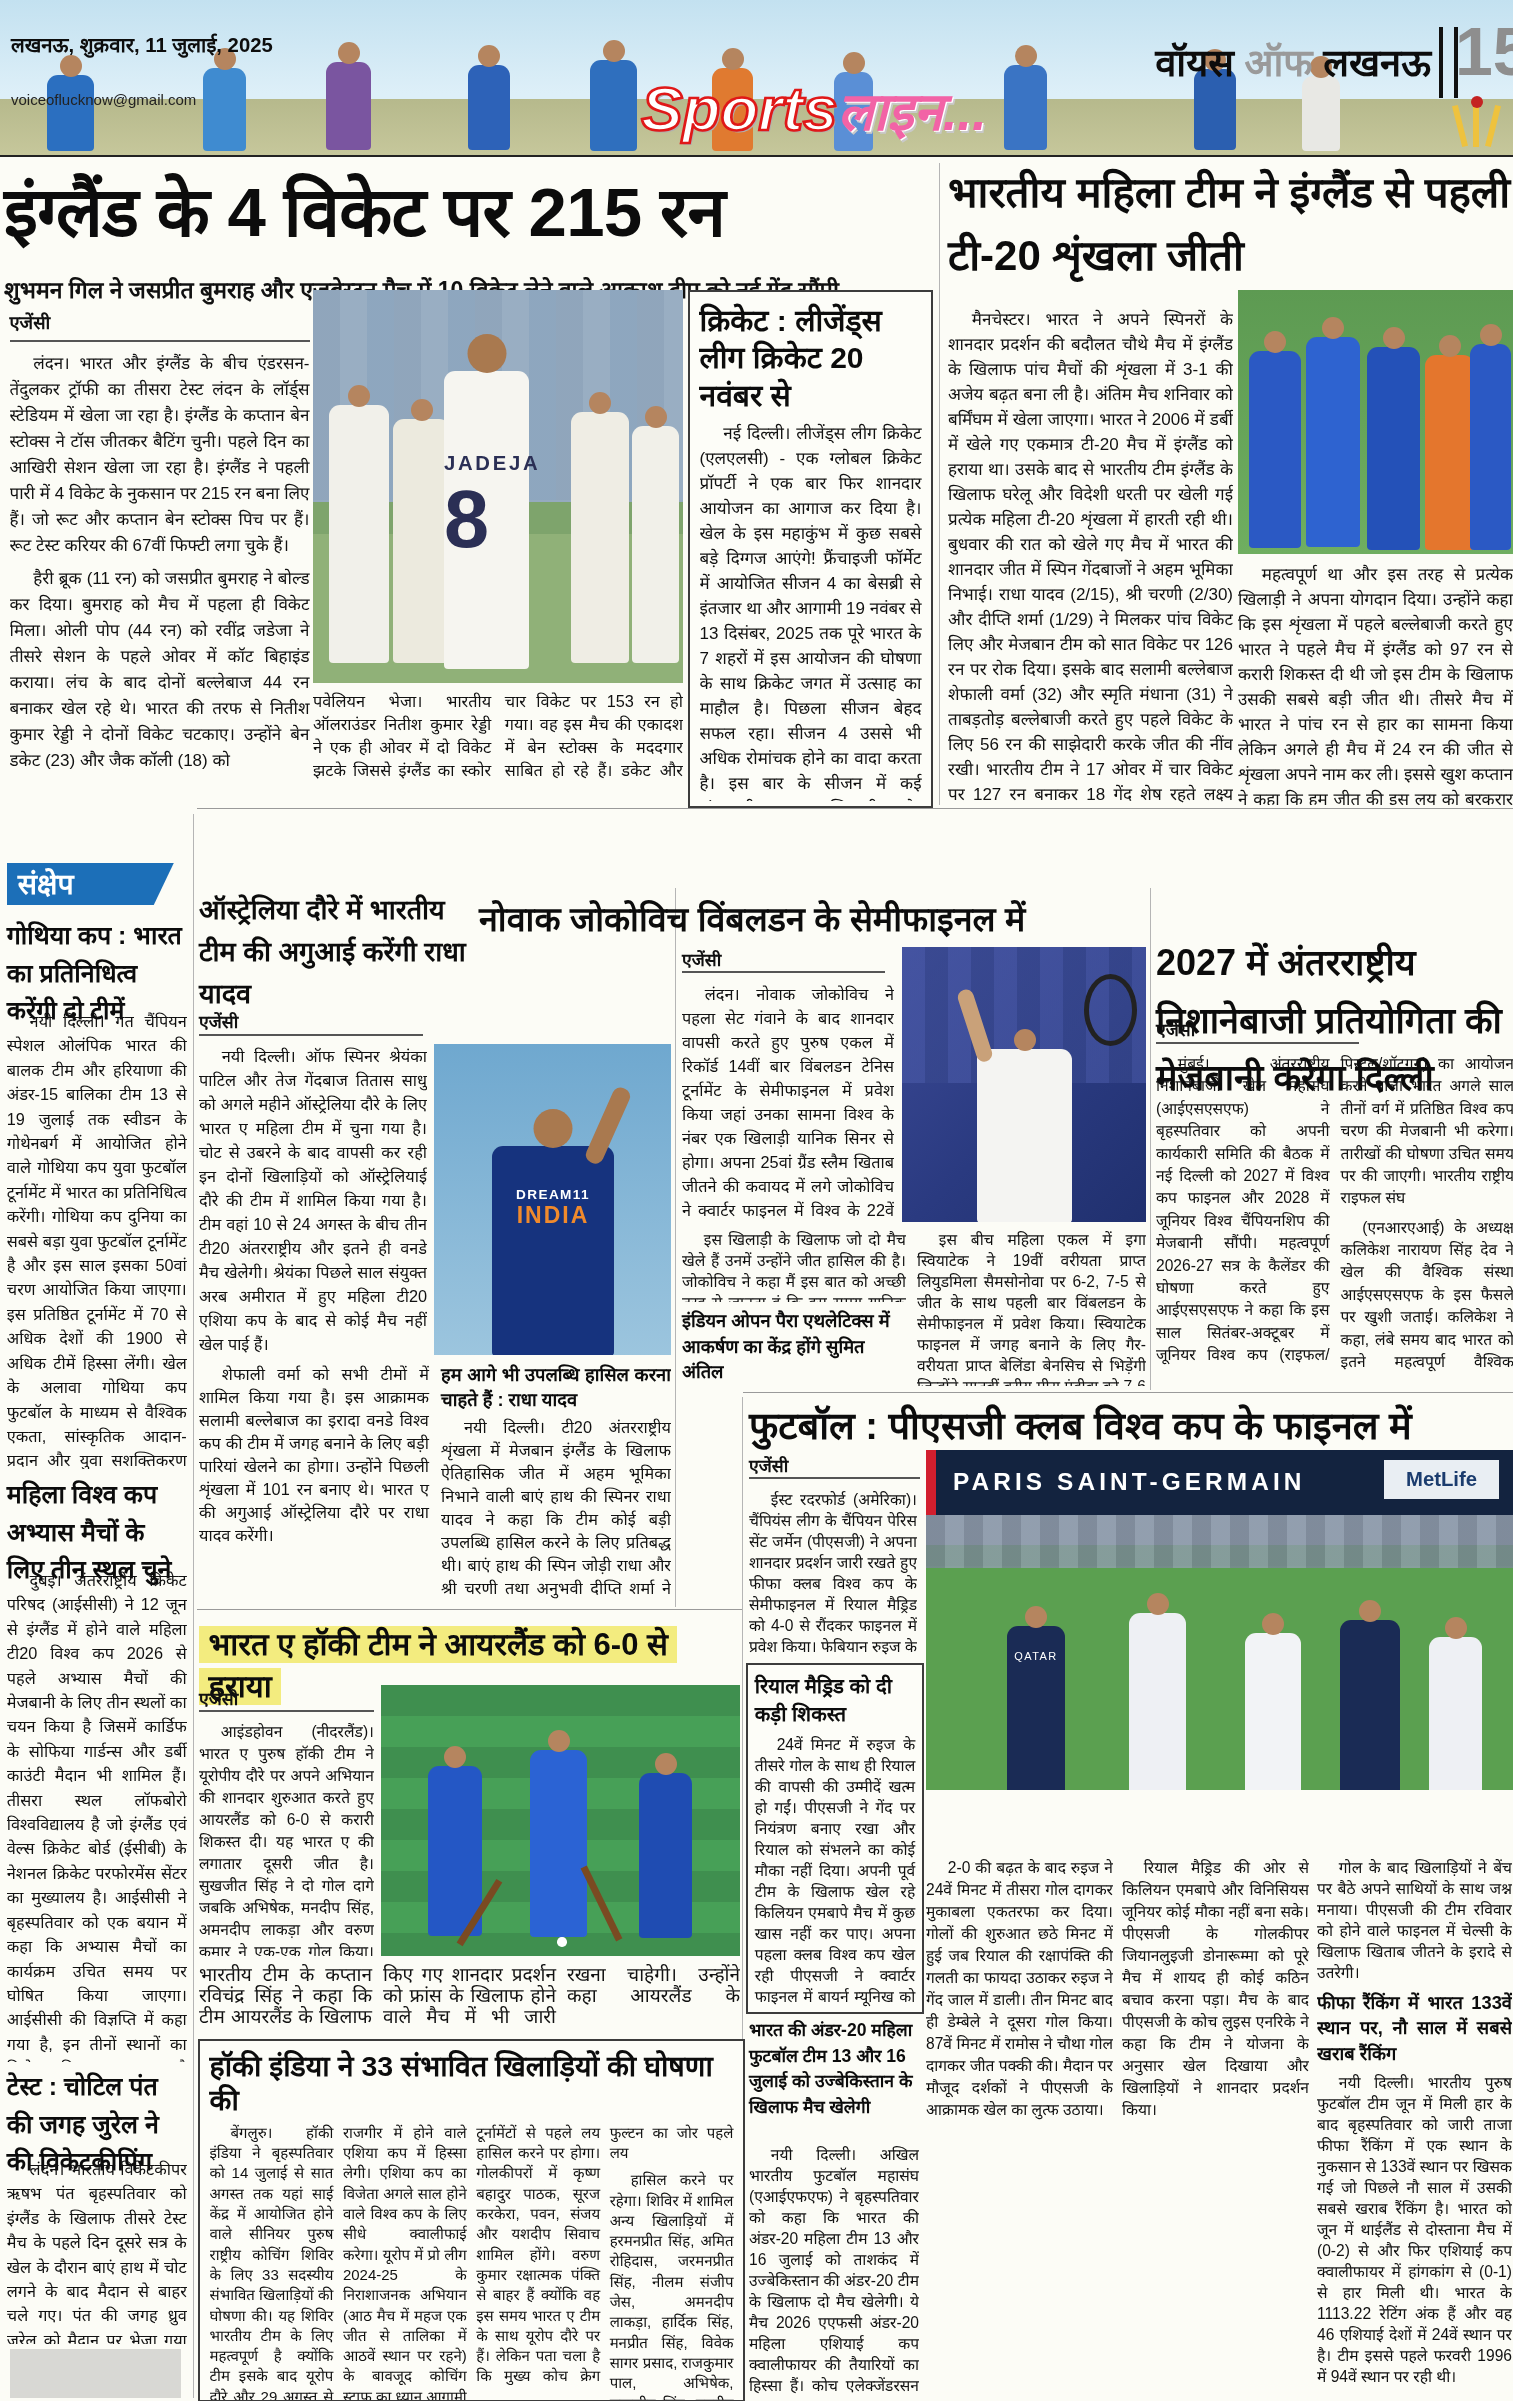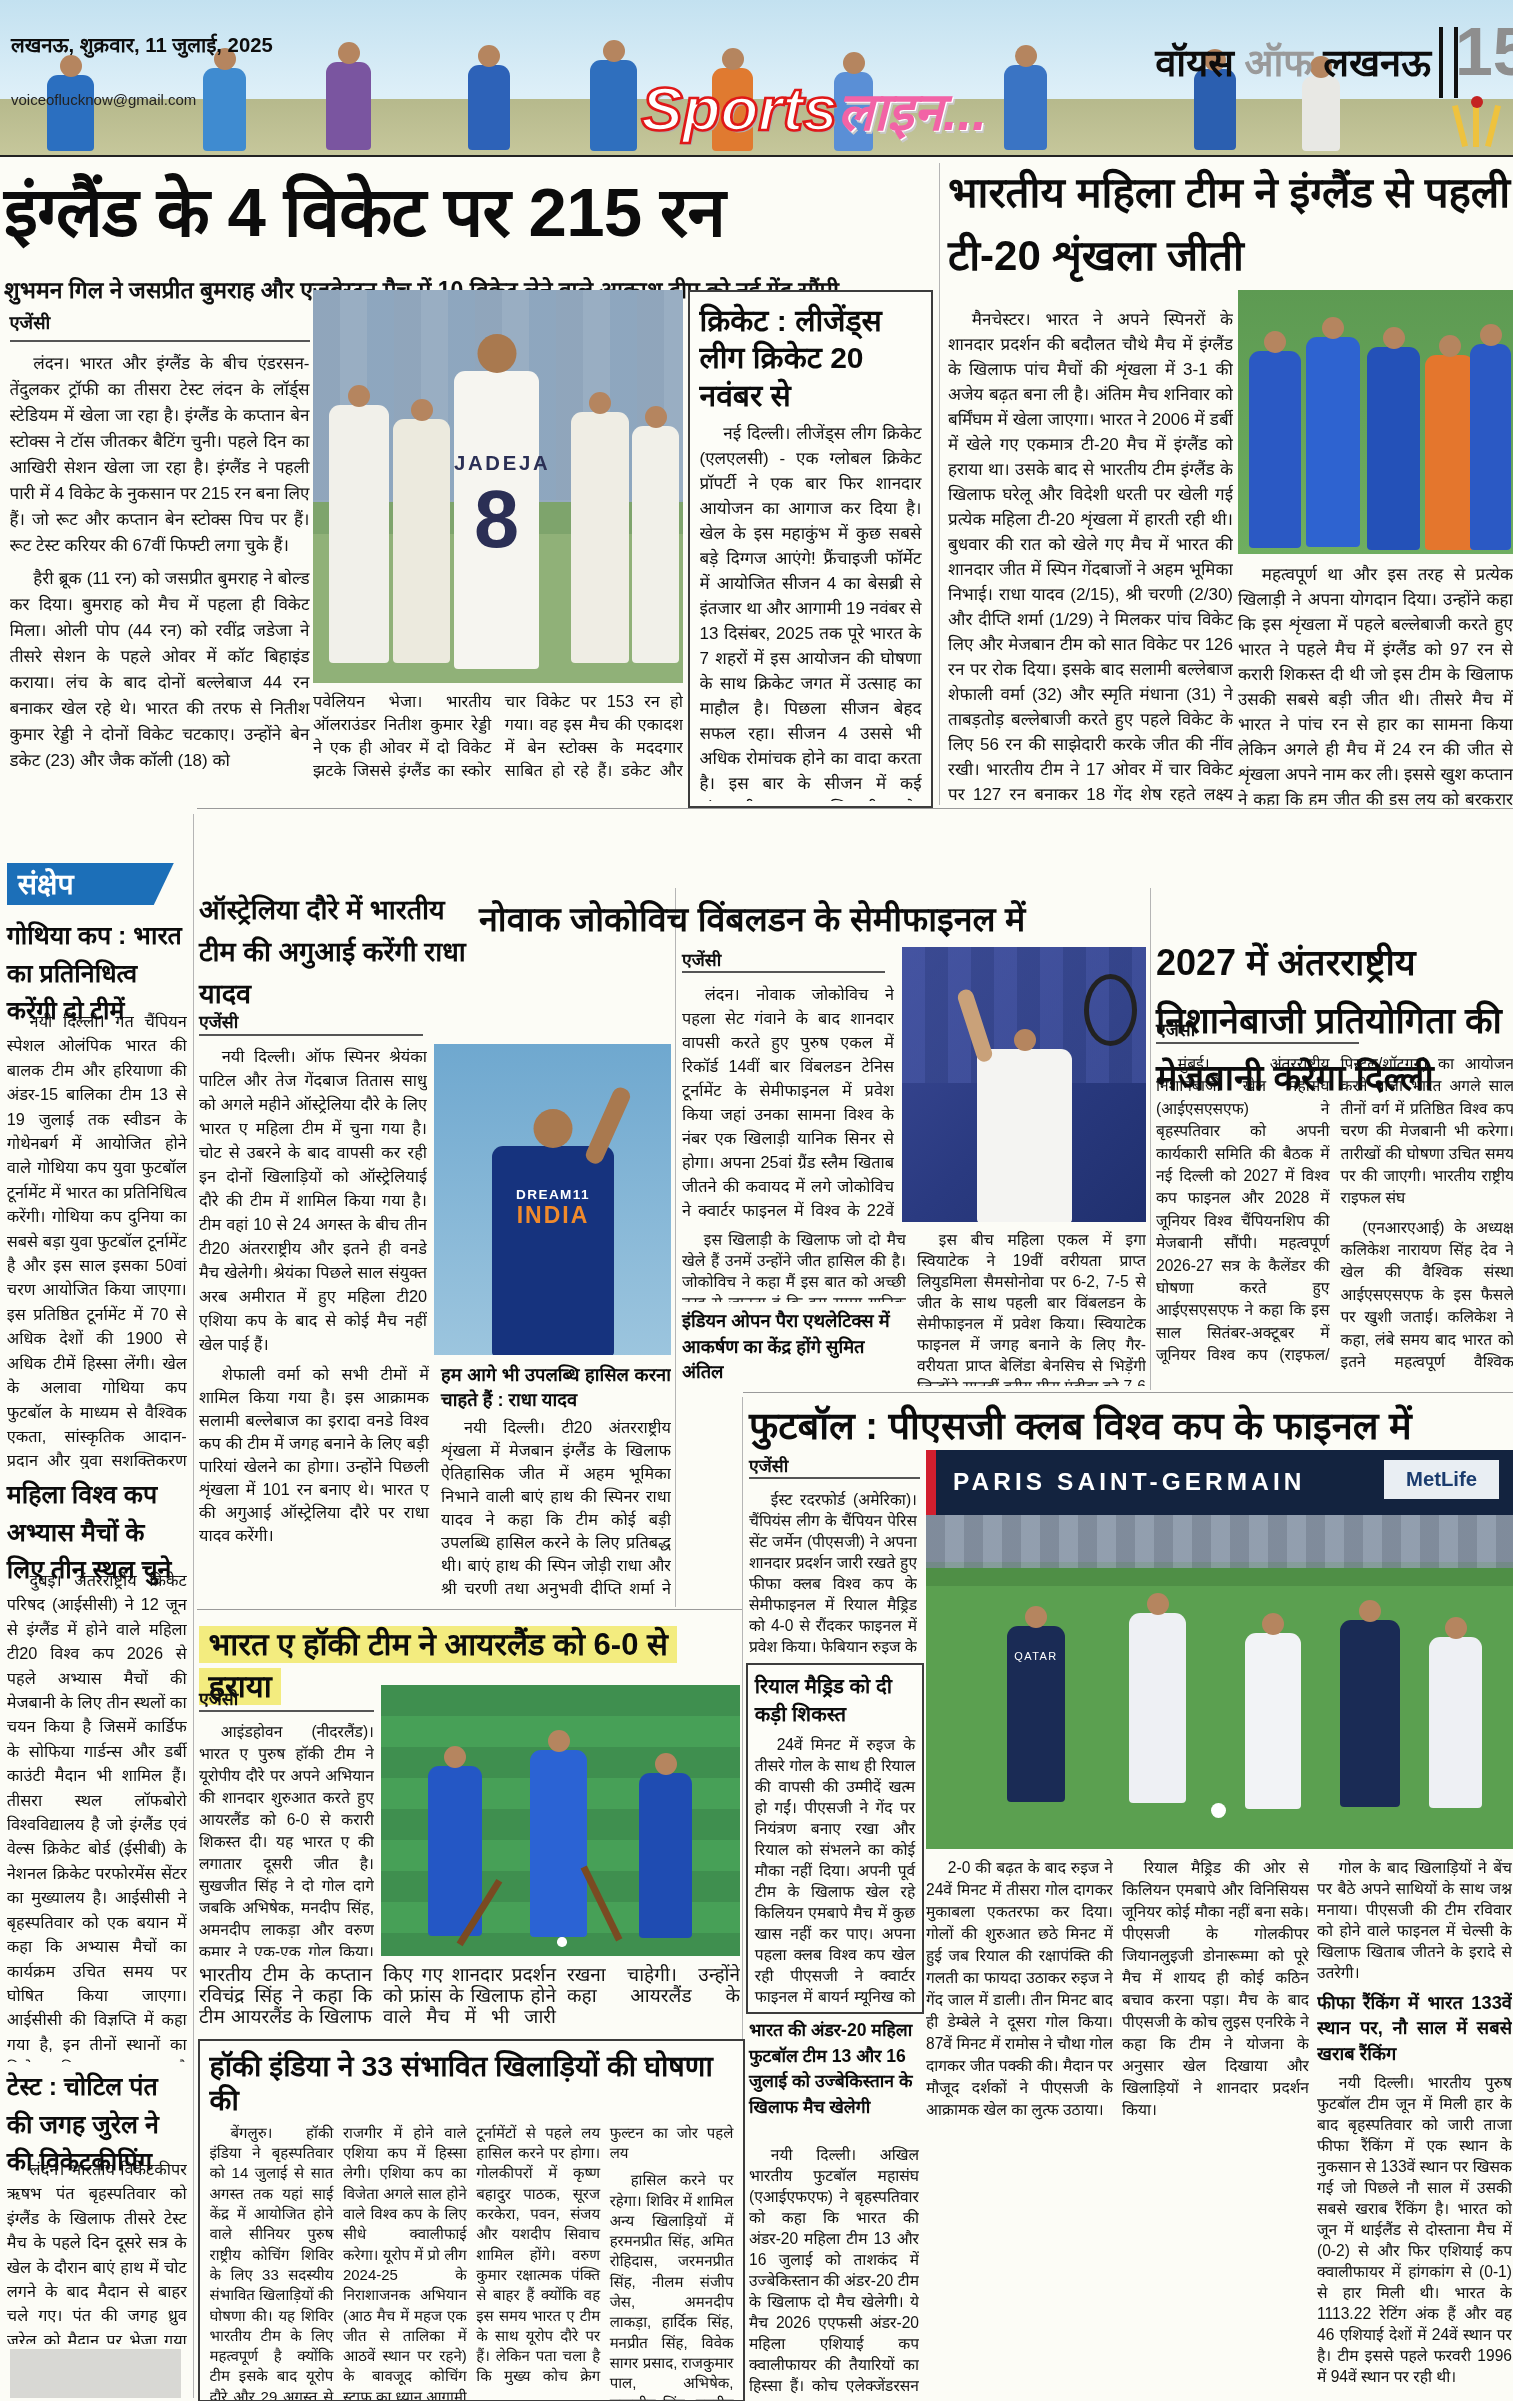--- a/index.html
+++ b/index.html
@@ -72,21 +72,21 @@
 <div class="abs brule" style="left:9.5px;top:340px;width:300px"></div>
 <div class="abs just clip" style="left:9.5px;top:351px;width:300px;height:503px;font-size:17px;line-height:26px">
   <p>लंदन। भारत और इंग्लैंड के बीच एंडरसन-तेंदुलकर ट्रॉफी का तीसरा टेस्ट लंदन के लॉर्ड्स स्टेडियम में खेला जा रहा है। इंग्लैंड के कप्तान बेन स्टोक्स ने टॉस जीतकर बैटिंग चुनी। पहले दिन का आखिरी सेशन खेला जा रहा है। इंग्लैंड ने पहली पारी में 4 विकेट के नुकसान पर 215 रन बना लिए हैं। जो रूट और कप्तान बेन स्टोक्स पिच पर हैं। रूट टेस्ट करियर की 67वीं फिफ्टी लगा चुके हैं।</p>
   <p>हैरी ब्रूक (11 रन) को जसप्रीत बुमराह ने बोल्ड कर दिया। बुमराह को मैच में पहला ही विकेट मिला। ओली पोप (44 रन) को रवींद्र जडेजा ने तीसरे सेशन के पहले ओवर में कॉट बिहाइंड कराया। लंच के बाद दोनों बल्लेबाज 44 रन बनाकर खेल रहे थे। भारत की तरफ से नितीश कुमार रेड्डी ने दोनों विकेट चटकाए। उन्होंने बेन डकेट (23) और जैक कॉली (18) को</p>
 </div>
 
 <div class="photo" style="left:313px;top:290px;width:370px;height:393px;background:linear-gradient(#95aabf 0 54%,#7ea46c 54% 62%,#90b178 62% 100%)">
   <div class="abs" style="left:0;top:0;width:370px;height:210px;background:repeating-linear-gradient(90deg,#8ba1b8 0 27px,#9db2c6 27px 54px,#87a3be 54px 81px);opacity:.5"></div>
   <div class="fig" style="left:16.3px;top:115px;width:60px;height:258px;background:#f1f0ea"></div>
   <div class="fig" style="left:80px;top:129px;width:57px;height:244px;background:#eceade"></div>
-  <div class="fig bigfig" style="left:141px;top:81px;width:85px;height:298px;background:#f6f5f0;text-align:center">
+  <div class="fig bigfig" style="left:131px;top:81px;width:85px;height:298px;background:#f6f5f0;">
     <div style="margin-top:81px;font-size:20.3px;font-weight:800;letter-spacing:2.7px;color:#2b2f55">JADEJA</div>
     <div style="font-size:81px;font-weight:800;color:#2b2f55;line-height:1.1">8</div>
   </div>
   <div class="fig" style="left:258px;top:122px;width:58px;height:251px;background:#efede4"></div>
   <div class="fig" style="left:319px;top:136px;width:47px;height:237px;background:#f1f0e9"></div>
 </div>
 <div class="abs just clip" style="left:313px;top:690px;width:370px;height:114px;font-size:16.3px;line-height:23px;column-count:2;column-gap:13.6px">पवेलियन भेजा। भारतीय ऑलराउंडर नितीश कुमार रेड्डी ने एक ही ओवर में दो विकेट झटके जिससे इंग्लैंड का स्कोर चार विकेट पर 153 रन हो गया। वह इस मैच की एकादश में बेन स्टोक्स के मददगार साबित हो रहे हैं। डकेट और क्रॉली की सलामी जोड़ी ने पहले 13 ओवर में बिना किसी नुकसान के 39 रन बनाकर इंग्लैंड को सतर्क शुरुआत दिलाई। मैदान की ओस के कारण भारतीय गेंदबाजों को गेंदबाजी करने में मदद मिली। शुभमन गिल ने जसप्रीत बुमराह और एजबेस्टन मैच में 10 विकेट लेने वाले आकाश दीप को नई गेंद सौंपी।</div>
 
 <div class="box clip" style="left:688px;top:290px;width:241px;height:514px;padding:0">
   <h3 style="margin:9.5px 9.5px 6.8px 9.5px;font-size:30px;line-height:1.25">क्रिकेट : लीजेंड्स लीग क्रिकेट 20 नवंबर से</h3>
@@ -161,21 +161,21 @@
   <p>(एनआरएआई) के अध्यक्ष कलिकेश नारायण सिंह देव ने खेल की वैश्विक संस्था आईएसएसएफ के इस फैसले पर खुशी जताई। कलिकेश ने कहा, लंबे समय बाद भारत को इतने महत्वपूर्ण वैश्विक आयोजनों की मेजबानी मिली है। इससे युवा निशानेबाजों को अपने ही देश में विश्व स्तरीय प्रतिस्पर्धा का अमूल्य अनुभव मिलेगा। उन्होंने कहा कि महासंघ अगले साल की प्रतियोगिताओं के लिए तैयारियां शुरू कर चुका है और भारत को अपने खेल ढांचे को वैश्विक स्तर का बनाने का मौका मिलेगा।</p>
 </div>
 
 <div class="abs hrule" style="left:743px;top:1392px;width:770px"></div>
 <div class="abs vrule" style="left:742px;top:1397px;height:1002px"></div>
 <h2 class="abs" style="left:749px;top:1398px;width:764px;font-size:38px;white-space:nowrap">फुटबॉल : पीएसजी क्लब विश्व कप के फाइनल में</h2>
 <div class="abs byline" style="left:749px;top:1453px;font-size:17.6px">एजेंसी</div>
 <div class="abs brule" style="left:749px;top:1477px;width:171px"></div>
 <div class="abs just clip" style="left:749px;top:1489px;width:168px;height:167px;font-size:15.6px;line-height:21px;text-indent:1.4em">ईस्ट रदरफोर्ड (अमेरिका)। चैंपियंस लीग के चैंपियन पेरिस सेंट जर्मेन (पीएसजी) ने अपना शानदार प्रदर्शन जारी रखते हुए फीफा क्लब विश्व कप के सेमीफाइनल में रियाल मैड्रिड को 4-0 से रौंदकर फाइनल में प्रवेश किया। फेबियान रुइज के दो गोल तथा ओसमान डेम्बेले और गोंकालो रामोस के गोलों की मदद से पीएसजी ने पहले हाफ में ही 3-0 की बढ़त बना ली थी। फाइनल में उसका सामना चेल्सी से होगा।</div>
 
-<div class="photo" style="left:926px;top:1450px;width:587px;height:399px;background:linear-gradient(#8e99a8 0 28%,#4f8f46 28% 34%,#5ba050 34% 100%)">
+<div class="photo" style="left:926px;top:1450px;width:587px;height:340px;background:linear-gradient(#8e99a8 0 28%,#4f8f46 28% 34%,#5ba050 34% 100%)">
   <div class="abs" style="left:0;top:0;width:587px;height:65px;background:#13233f">
     <span style="display:inline-block;margin:17.6px 0 0 27px;font-size:24.4px;font-weight:800;letter-spacing:4.1px;color:#fff">PARIS SAINT-GERMAIN</span>
     <span style="position:absolute;left:0;top:0;width:9.5px;height:65px;background:#d21f2e"></span>
   </div>
   <div class="abs" style="left:458px;top:9.5px;width:115px;height:39px;background:#e9eef3;text-align:center">
     <span style="font-size:20.3px;font-weight:800;color:#1b3c6e;line-height:39px">MetLife</span>
   </div>
   <div class="abs" style="left:0;top:65px;width:587px;height:53px;background:repeating-linear-gradient(90deg,#7c8898 0 19px,#93a0b0 19px 38px);opacity:.8"></div>
   <div class="fig" style="left:81px;top:176px;width:58px;height:176px;background:#1a2b55;text-align:center">
     <span style="display:block;margin-top:24.4px;font-size:11px;color:#fff;letter-spacing:1.4px">QATAR</span>

